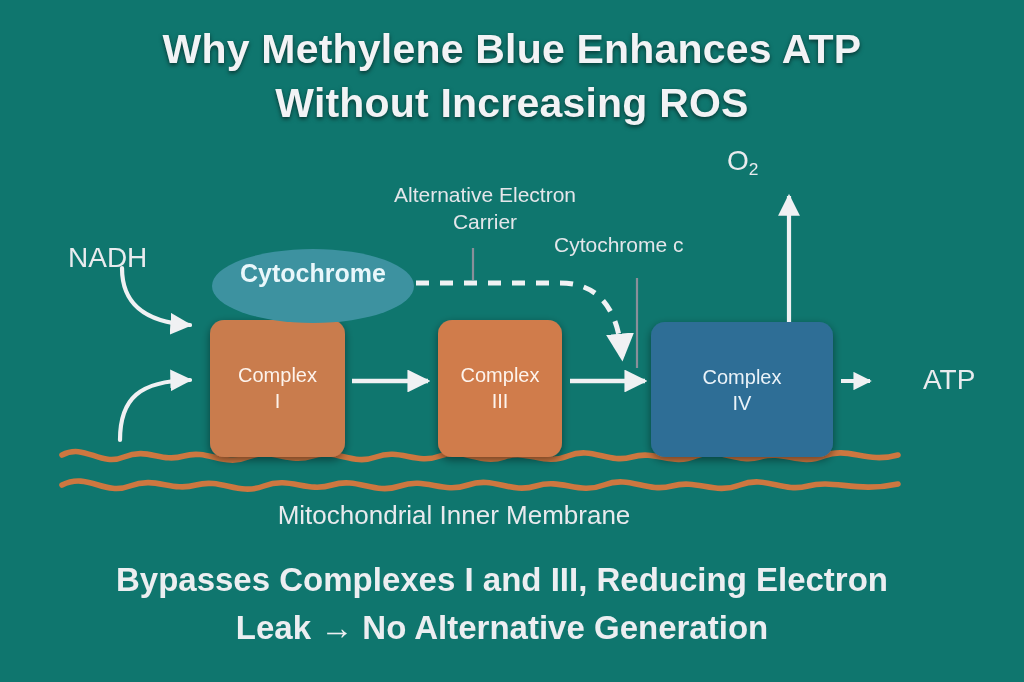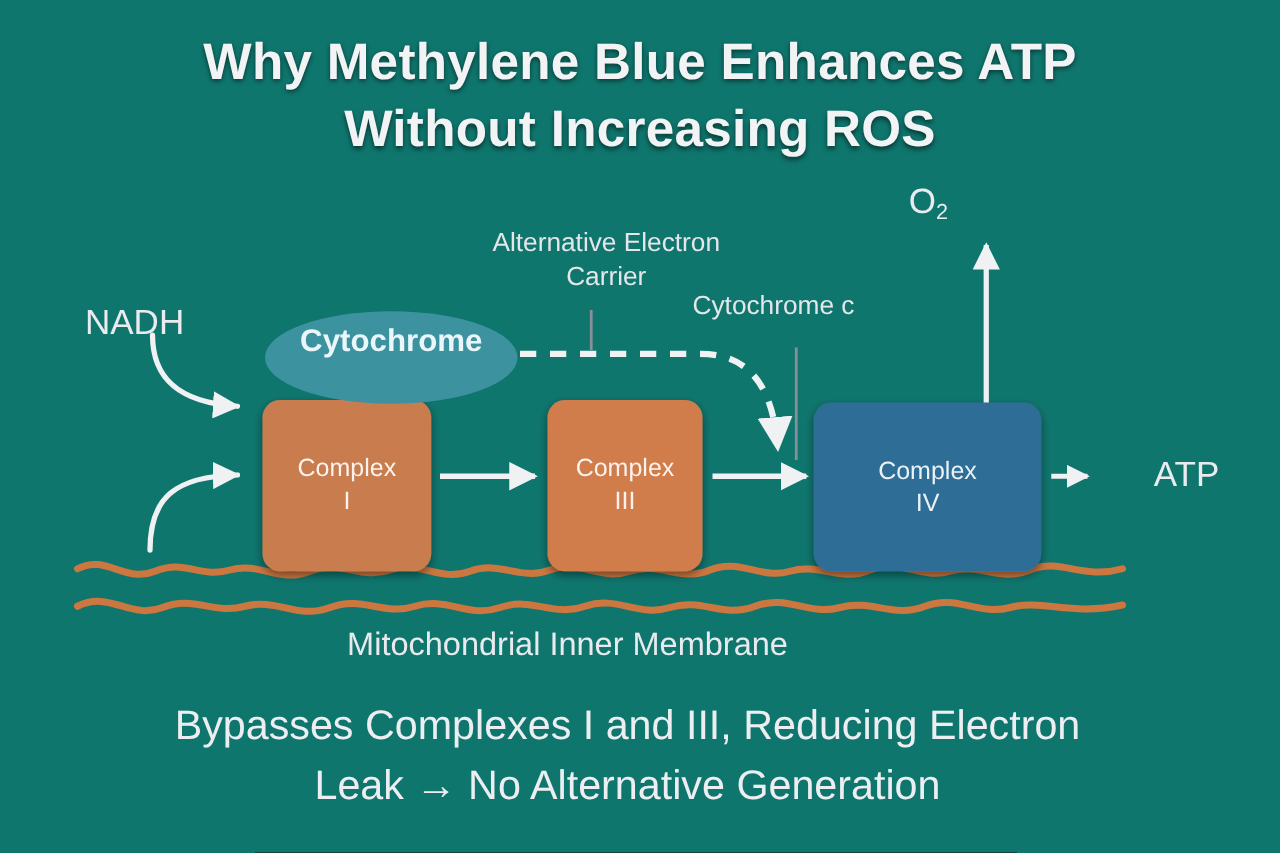--- a/index.html
+++ b/index.html
@@ -46,21 +46,21 @@
   }
 
   .footer {
     position: absolute;
     left: 0;
     top: 556px;
     width: 1004px;
     text-align: center;
     color: #eceef1;
     font-size: 33px;
-    font-weight: 400;
+    font-weight: 700;
     line-height: 1.45;
   }
   .footer .l2 { display: block; }
 
   
   #art {
     position: absolute;
     left: 0;
     top: 0;
     width: 1024px;

